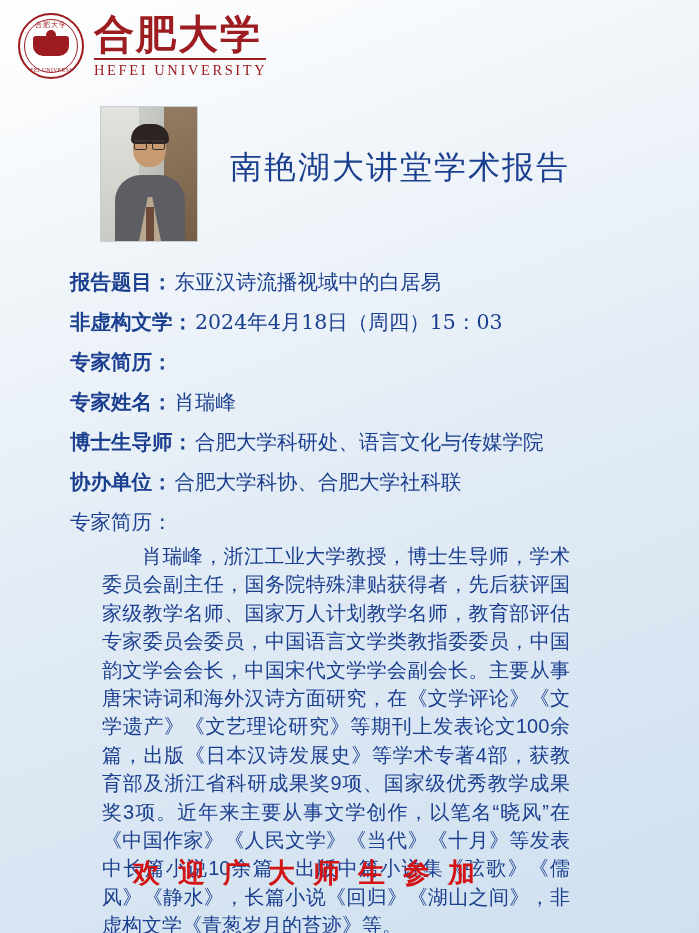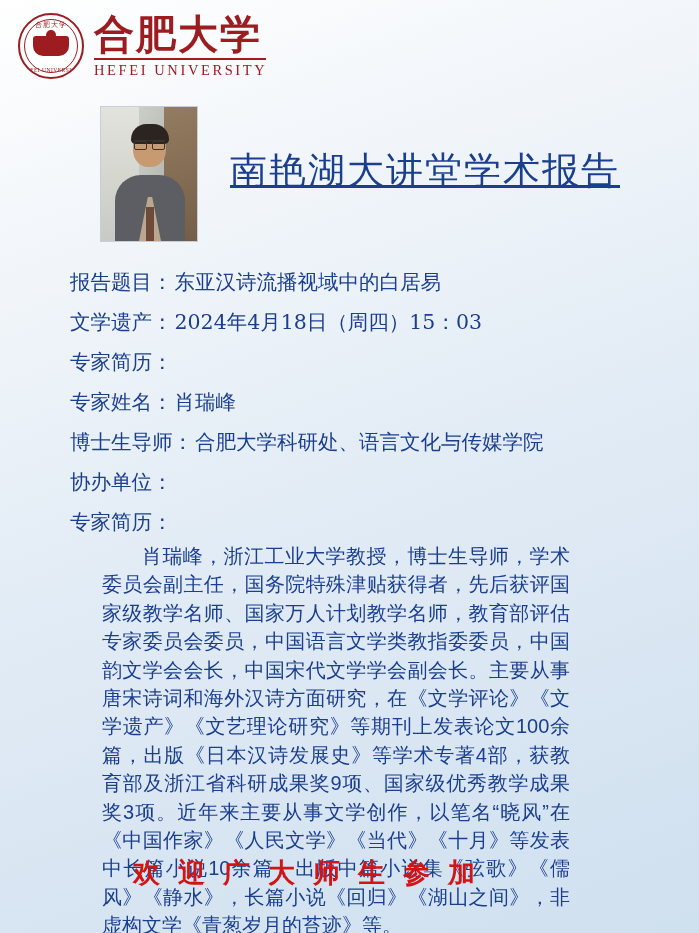--- a/index.html
+++ b/index.html
@@ -185,43 +185,43 @@
   .p-tie {
     position: absolute;
     left: 45px; bottom: 0;
     width: 8px; height: 34px;
     background: #6d4a3a;
   }
 
   .talk-title {
     margin-left: 32px;
     margin-top: 40px;
-    font-size: 37px;
+    font-size: 32px;
     color: #1b3f8f;
     letter-spacing: 2px;
     font-family: "DejaVu Serif", serif;
     white-space: nowrap;
-    text-decoration: underline;
   }
 
   
   .info {
     padding: 26px 0 0 70px;
   }
   .info-row {
     display: flex;
     align-items: baseline;
     font-size: 20.5px;
     color: #1b3f8f;
     margin-bottom: 12px;
     font-family: "DejaVu Serif", serif;
   }
   .info-label {
     flex: 0 0 auto;
     white-space: nowrap;
+    font-weight: bold;
   }
   .info-value {
     margin-left: 2px;
     white-space: nowrap;
   }
   .bio-label {
     font-size: 20.5px;
     color: #1b3f8f;
     font-family: "DejaVu Serif", serif;
     margin-bottom: 4px;
@@ -287,36 +287,37 @@
     </div>
     <div class="talk-title">南艳湖大讲堂学术报告</div>
   </div>
 
   <div class="info">
     <div class="info-row">
       <span class="info-label">报告题目：</span>
       <span class="info-value">东亚汉诗流播视域中的白居易</span>
     </div>
     <div class="info-row">
-      <span class="info-label">文学遗产：</span>
+      <span class="info-label">非虚构文学：</span>
       <span class="info-value">2024年4月18日（周四）15：03</span>
     </div>
     <div class="info-row">
       <span class="info-label">专家简历：</span>
     </div>
     <div class="info-row">
       <span class="info-label">专家姓名：</span>
       <span class="info-value">肖瑞峰</span>
     </div>
     <div class="info-row">
       <span class="info-label">博士生导师：</span>
       <span class="info-value">合肥大学科研处、语言文化与传媒学院</span>
     </div>
     <div class="info-row">
       <span class="info-label">协办单位：</span>
+      <span class="info-value">合肥大学科协、合肥大学社科联</span>
     </div>
     <div class="bio-label">专家简历：</div>
   </div>
 
   <div class="bio">肖瑞峰，浙江工业大学教授，博士生导师，学术委员会副主任，国务院特殊津贴获得者，先后获评国家级教学名师、国家万人计划教学名师，教育部评估专家委员会委员，中国语言文学类教指委委员，中国韵文学会会长，中国宋代文学学会副会长。主要从事唐宋诗词和海外汉诗方面研究，在《文学评论》《文学遗产》《文艺理论研究》等期刊上发表论文100余篇，出版《日本汉诗发展史》等学术专著4部，获教育部及浙江省科研成果奖9项、国家级优秀教学成果奖3项。近年来主要从事文学创作，以笔名“晓风”在《中国作家》《人民文学》《当代》《十月》等发表中长篇小说10余篇，出版中篇小说集《弦歌》《儒风》《静水》，长篇小说《回归》《湖山之间》，非虚构文学《青葱岁月的苔迹》等。</div>
 
   <div class="welcome">欢迎广大师生参加</div>
 
 </div>
 

